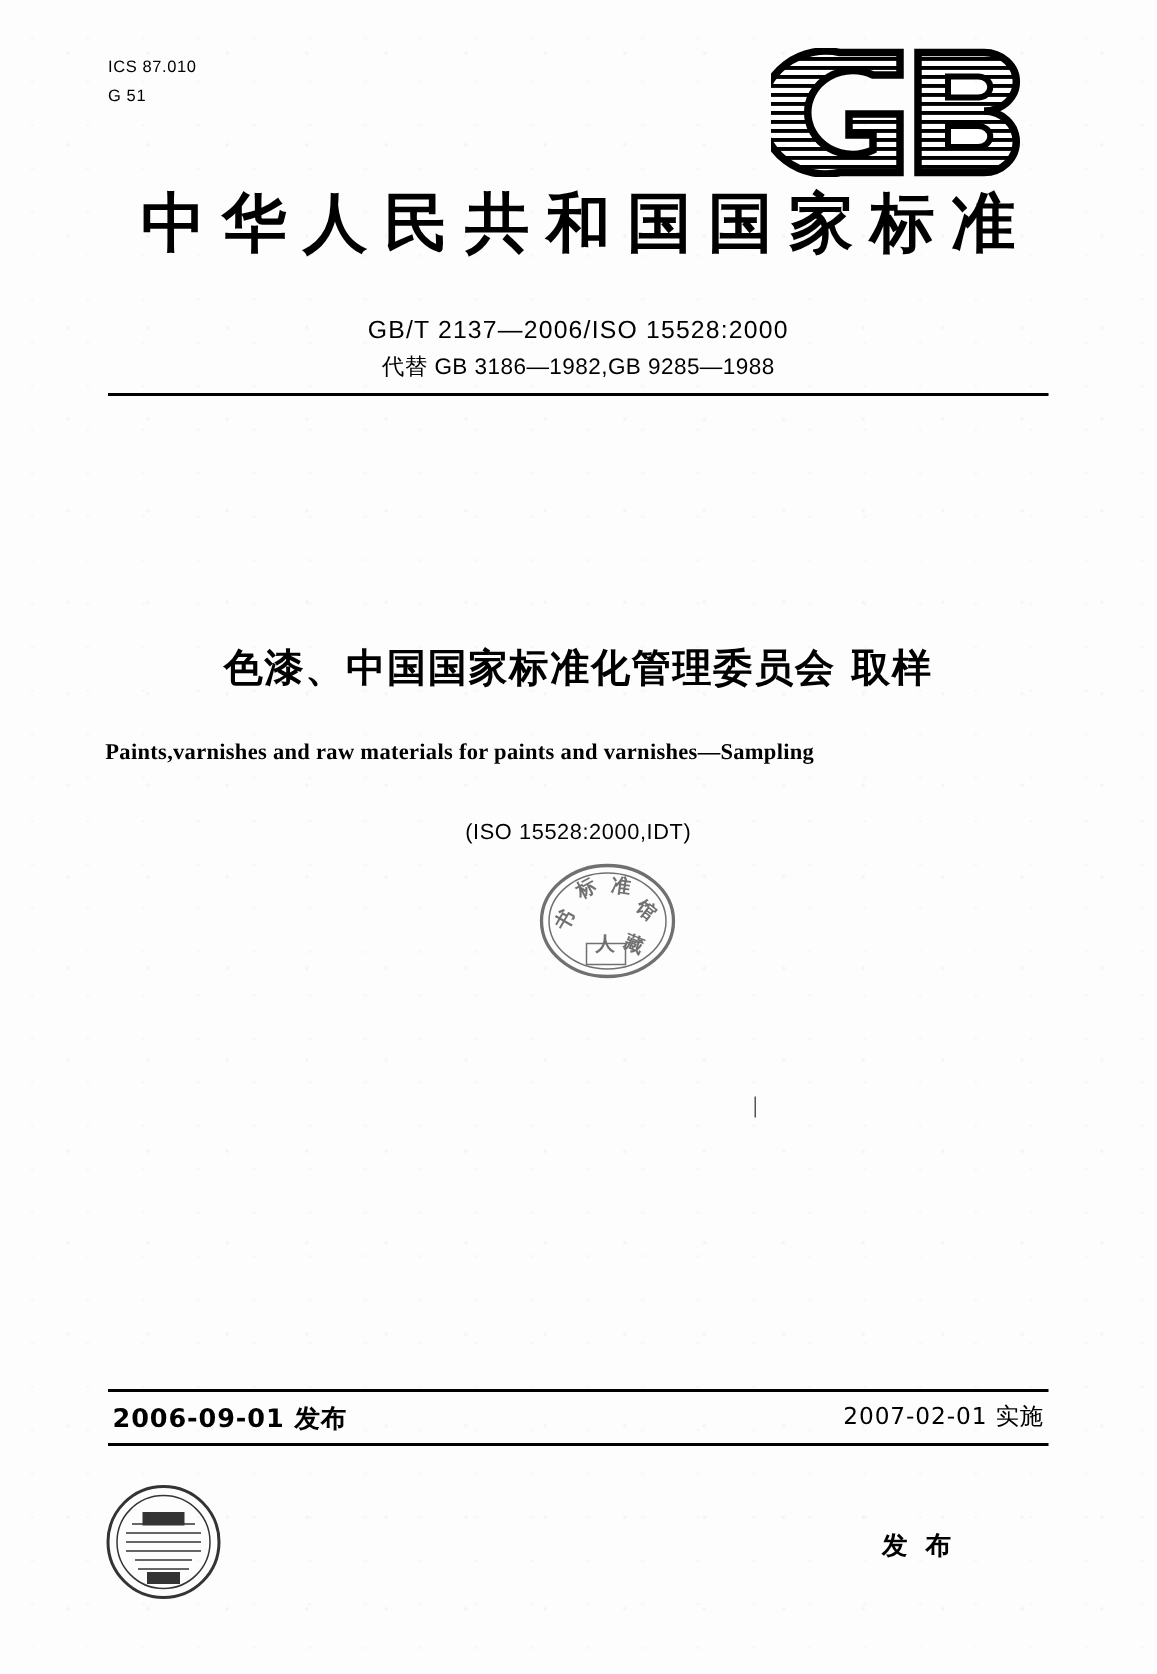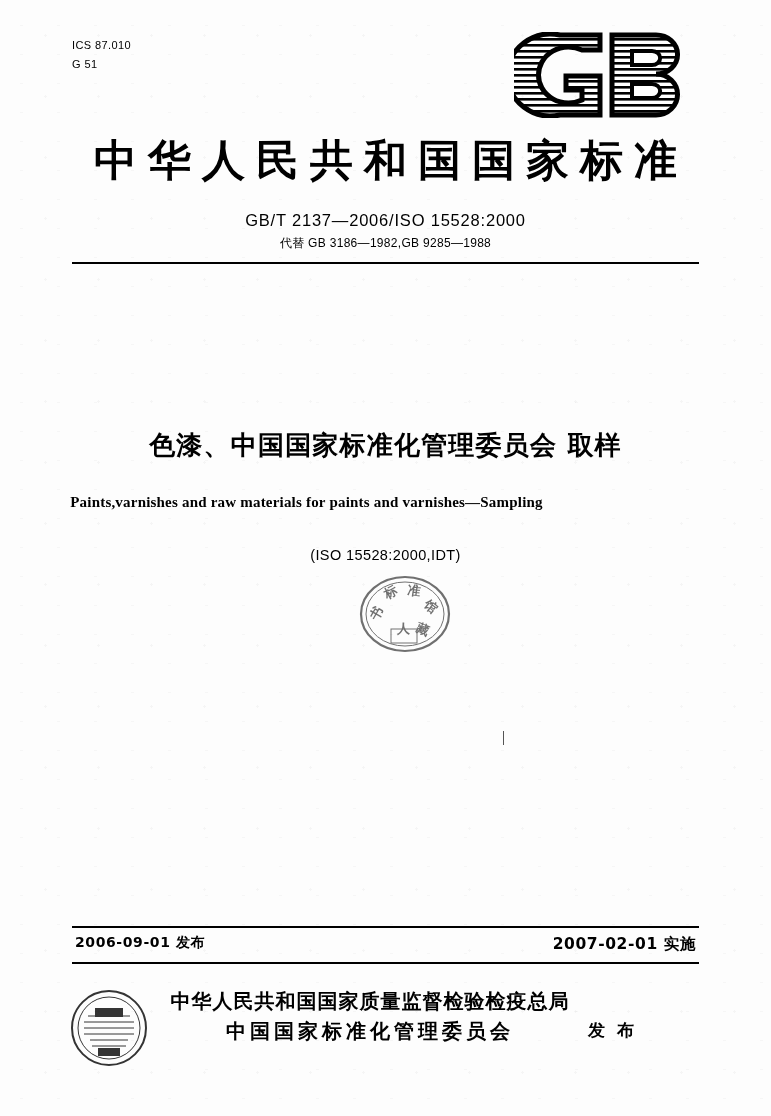--- a/index.html
+++ b/index.html
@@ -53,21 +53,21 @@
     top: 32px;
     width: 185px;
     height: 86px;
   }
   .gb-logo svg { display: block; }
 
   
   .banner {
     position: absolute;
     left: 0;
-    top: 132px;
+    top: 120px;
     width: 771px;
     text-align: center;
     font-family: "DejaVu Sans", sans-serif;
     font-weight: 700;
     font-size: 43px;
     letter-spacing: 11px;
     text-indent: 11px;
     color: #000;
   }
 
@@ -81,21 +81,21 @@
     font-size: 16.5px;
     letter-spacing: .8px;
   }
   .replaces {
     position: absolute;
     left: 0;
     top: 235px;
     width: 771px;
     text-align: center;
     font-family: "Liberation Sans", sans-serif;
-    font-size: 12px;
+    font-size: 15px;
     letter-spacing: .3px;
   }
 
   .rule-top {
     position: absolute;
     left: 72px;
     top: 262px;
     width: 627px;
     height: 2px;
     background: #000;
@@ -162,29 +162,29 @@
     width: 627px;
     height: 2px;
     background: #000;
   }
   .date-left {
     position: absolute;
     left: 75px;
     top: 934px;
     font-family: "DejaVu Sans", sans-serif;
     font-weight: 700;
-    font-size: 14px;
+    font-size: 17px;
     letter-spacing: .6px;
   }
   .date-right {
     position: absolute;
     right: 75px;
     top: 934px;
     font-family: "DejaVu Sans", sans-serif;
-    font-weight: 700;
+    font-weight: 400;
     font-size: 15.5px;
     letter-spacing: .6px;
   }
   .rule-bottom-2 {
     position: absolute;
     left: 72px;
     top: 962px;
     width: 627px;
     height: 2px;
     background: #000;
@@ -297,20 +297,16 @@
         <path d="M16 46 H66"></path>
         <path d="M20 28 H62"></path>
         <path d="M22 52 H60"></path>
         <path d="M24 58 H58"></path>
       </g>
       <rect x="27" y="20" width="28" height="9" fill="#111"></rect>
       <rect x="30" y="60" width="22" height="8" fill="#111"></rect>
     </svg>
   </div>
 
-  <div class="issuer">
-    <div class="line1">中华人民共和国国家质量监督检验检疫总局</div>
-    <div class="line2">中国国家标准化管理委员会</div>
-  </div>
   <div class="publish-word">发 布</div>
 
   <div class="noise"></div>
 </div>
 
 </body></html>

